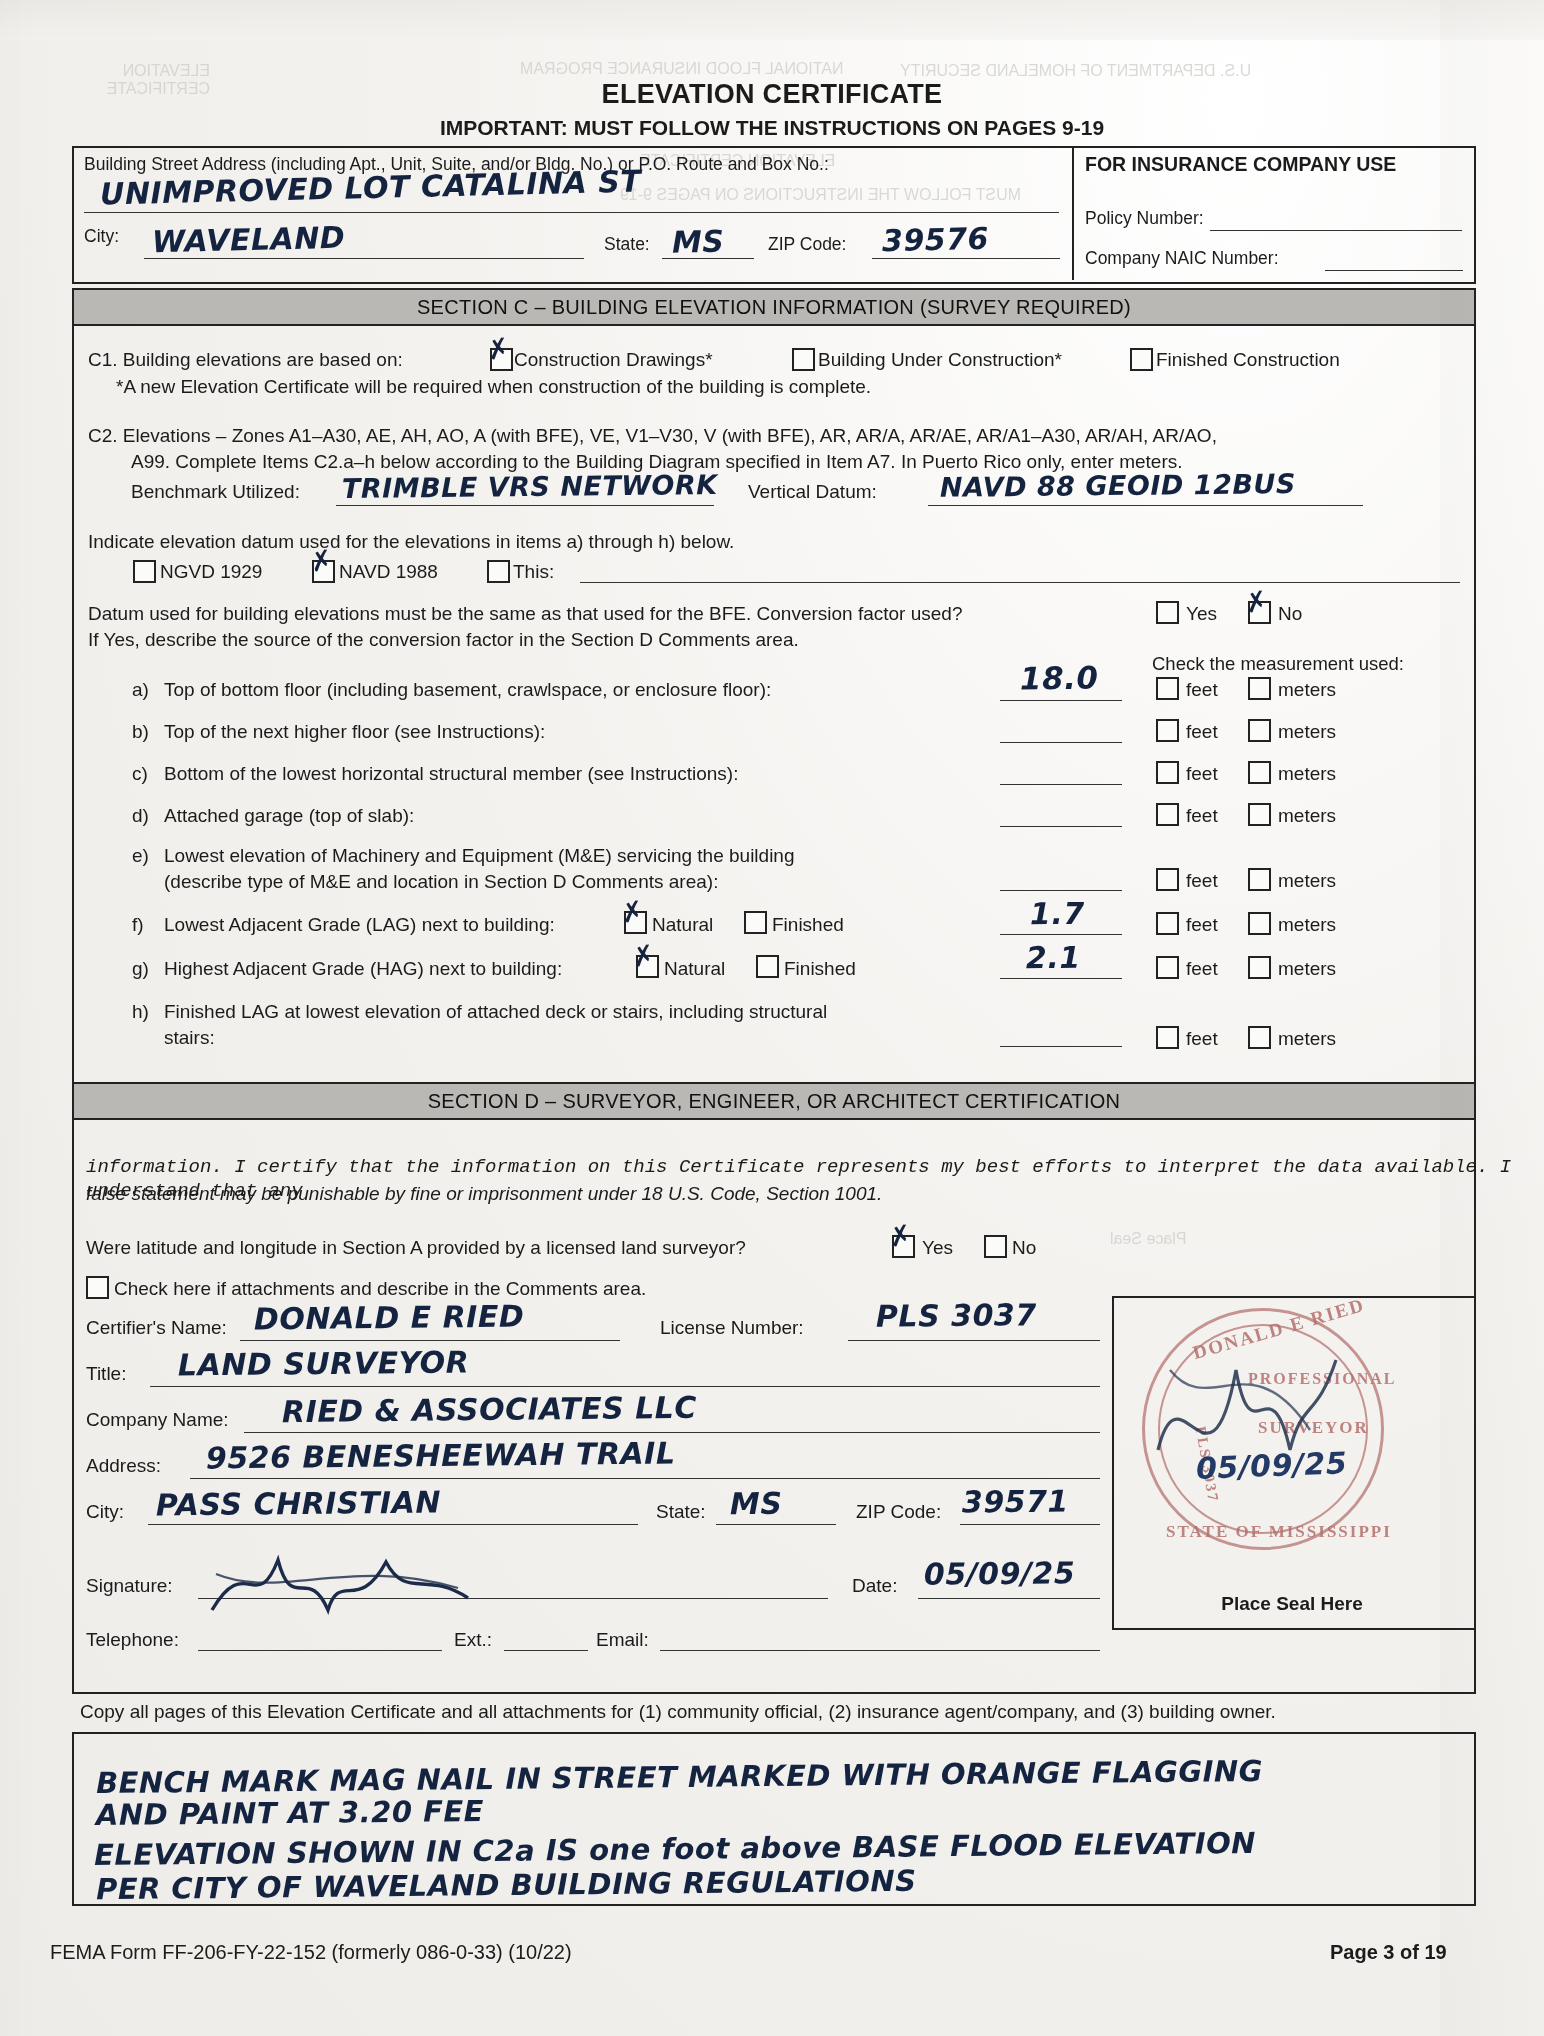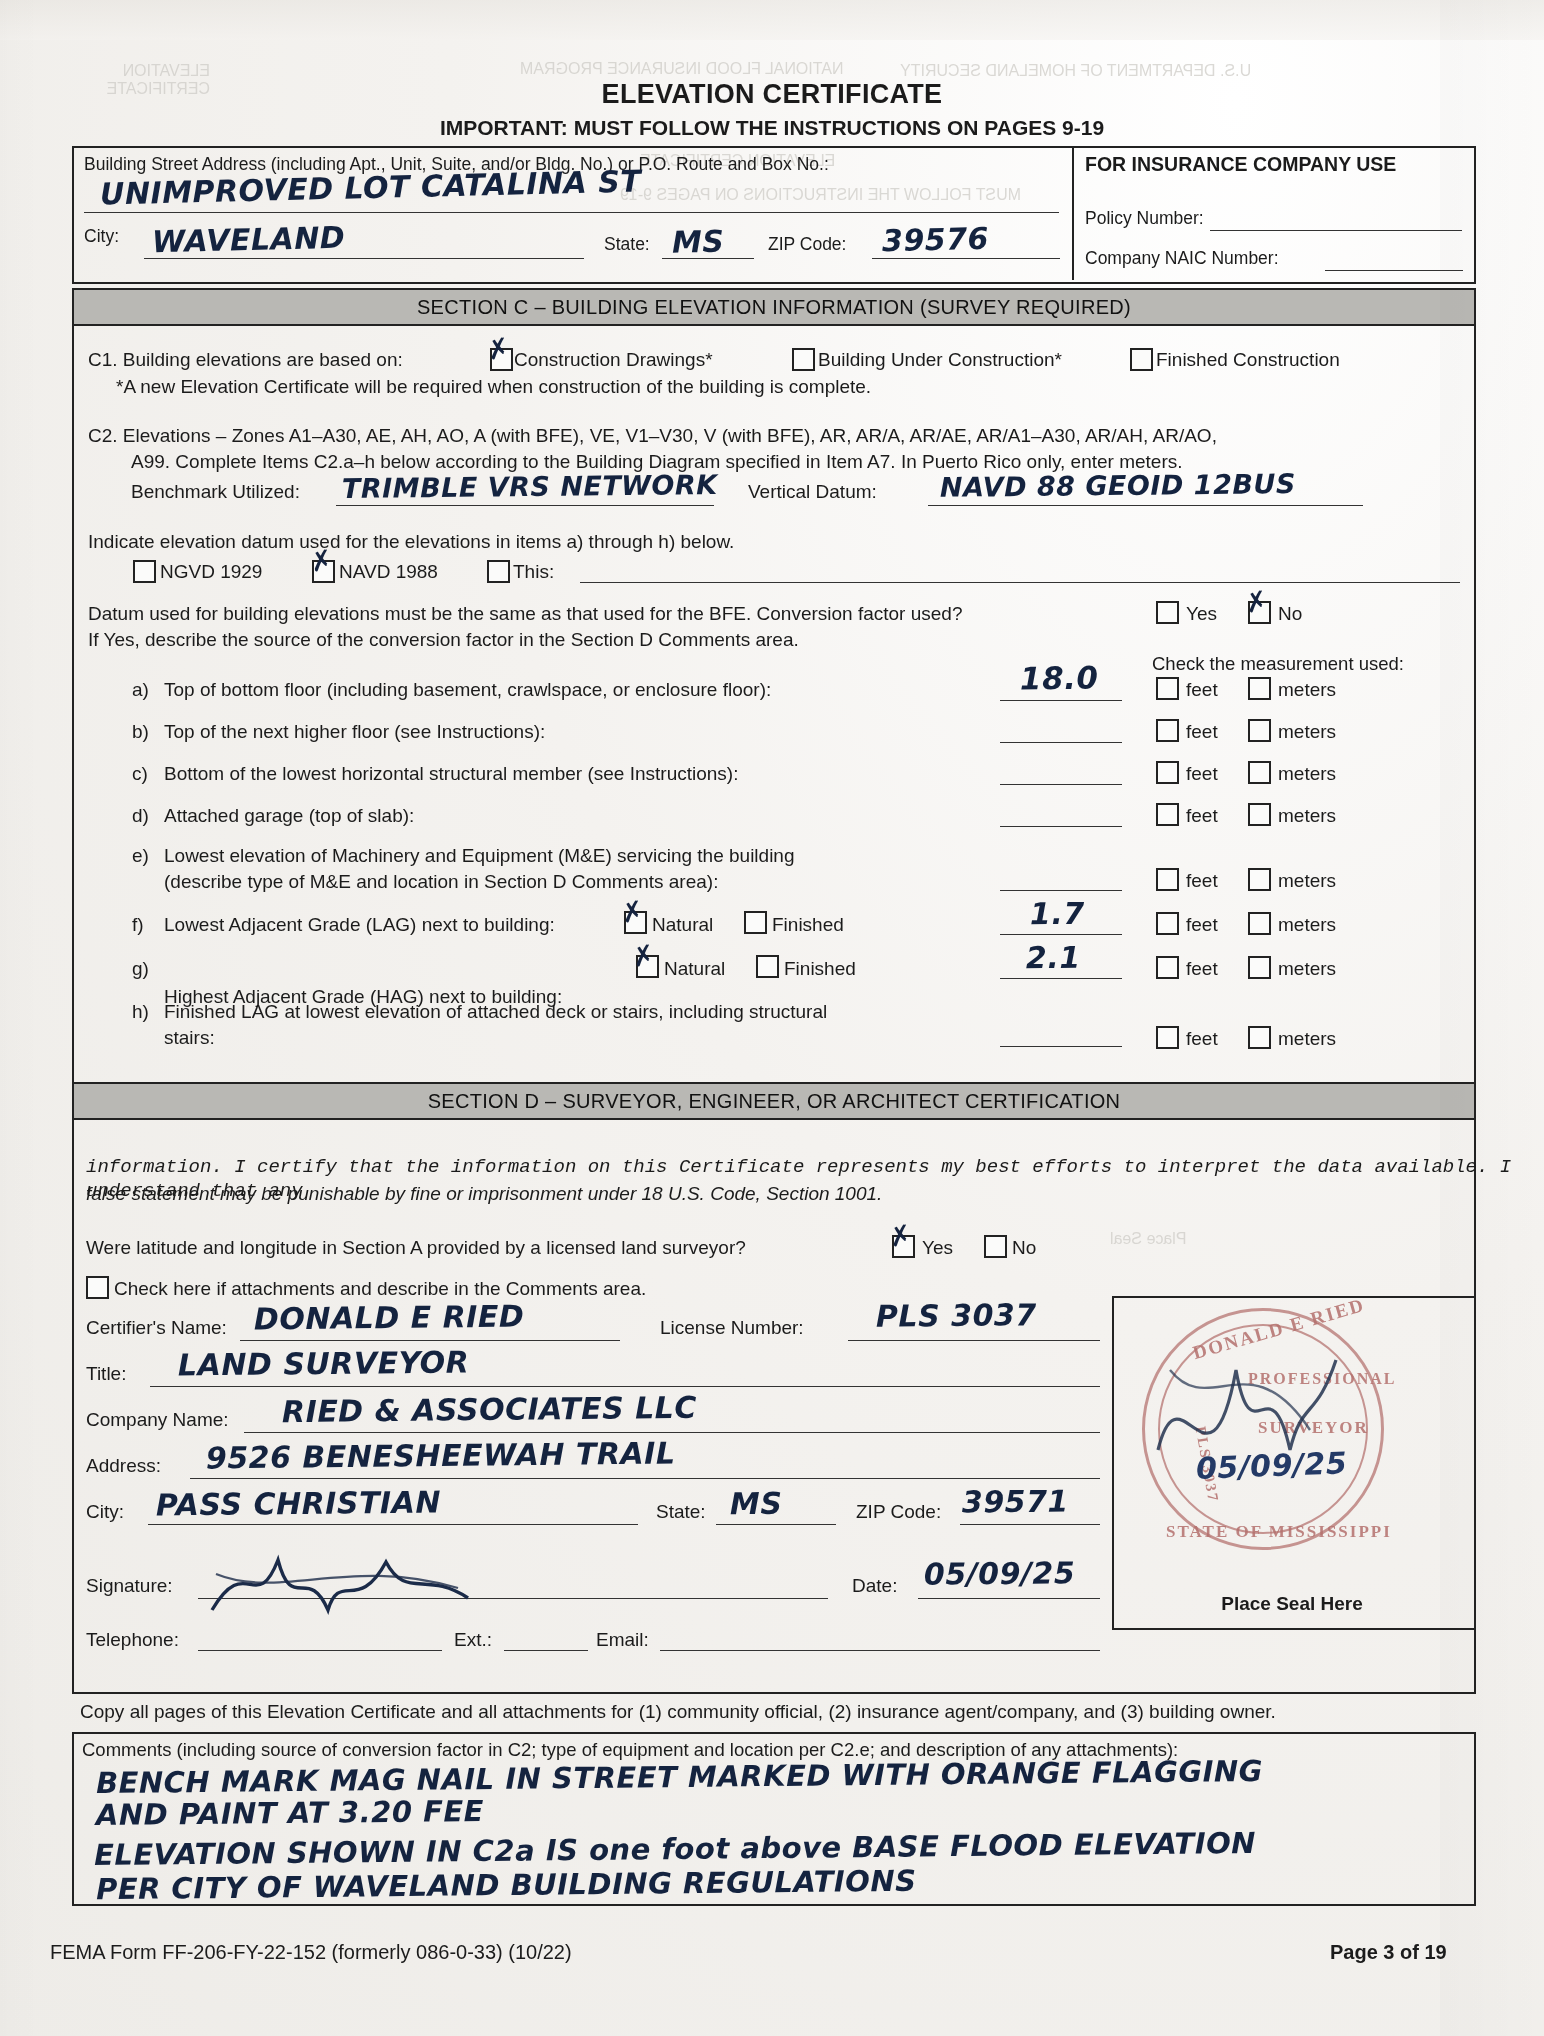--- a/index.html
+++ b/index.html
@@ -215,21 +215,21 @@
     <div class="cb" style="left:744px;top:911px;"></div>
     <div class="t" style="left:772px;top:913px;font-size:19px;">Finished</div>
     <div class="rule" style="left:1000px;top:934px;width:122px;"></div>
     <div class="hw s0" style="left:1030px;top:896px;font-size:30px;">1.7</div>
     <div class="cb" style="left:1156px;top:912px;"></div>
     <div class="t" style="left:1186px;top:913px;font-size:19px;">feet</div>
     <div class="cb" style="left:1248px;top:912px;"></div>
     <div class="t" style="left:1278px;top:913px;font-size:19px;">meters</div>
 
     <div class="t" style="left:132px;top:957px;font-size:19px;">g)</div>
-    <div class="t" style="left:164px;top:957px;font-size:19px;margin-top:28px;">Highest Adjacent Grade (HAG) next to building:</div>
+    <div class="t" style="left:164px;top:957px;font-size:19px;">Highest Adjacent Grade (HAG) next to building:</div>
     <div class="cb" style="left:636px;top:955px;"></div>
     <div class="chk" style="left:632px;top:942px;">✗</div>
     <div class="t" style="left:664px;top:957px;font-size:19px;">Natural</div>
     <div class="cb" style="left:756px;top:955px;"></div>
     <div class="t" style="left:784px;top:957px;font-size:19px;">Finished</div>
     <div class="rule" style="left:1000px;top:978px;width:122px;"></div>
     <div class="hw s0" style="left:1026px;top:940px;font-size:30px;">2.1</div>
     <div class="cb" style="left:1156px;top:956px;"></div>
     <div class="t" style="left:1186px;top:957px;font-size:19px;">feet</div>
     <div class="cb" style="left:1248px;top:956px;"></div>
@@ -321,21 +321,20 @@
     <div class="t" style="left:86px;top:1628px;font-size:19px;">Telephone:</div>
     <div class="rule" style="left:198px;top:1650px;width:244px;"></div>
     <div class="t" style="left:454px;top:1628px;font-size:19px;">Ext.:</div>
     <div class="rule" style="left:504px;top:1650px;width:84px;"></div>
     <div class="t" style="left:596px;top:1628px;font-size:19px;">Email:</div>
     <div class="rule" style="left:660px;top:1650px;width:440px;"></div>
 
     <div class="t" style="left:80px;top:1700px;font-size:19px;">Copy all pages of this Elevation Certificate and all attachments for (1) community official, (2) insurance agent/company, and (3) building owner.</div>
 
     <div class="box" style="left:72px;top:1732px;width:1400px;height:170px;"></div>
-    <div class="t" style="left:82px;top:1738px;font-size:18.5px;">Comments (including source of conversion factor in C2; type of equipment and location per C2.e; and description of any attachments):</div>
     <div class="hw s0" style="left:96px;top:1760px;font-size:29px;">BENCH MARK MAG NAIL IN STREET MARKED WITH ORANGE FLAGGING</div>
     <div class="hw s0" style="left:96px;top:1796px;font-size:29px;">AND PAINT AT 3.20 FEE</div>
     <div class="hw s0" style="left:94px;top:1832px;font-size:29px;">ELEVATION SHOWN IN C2a IS one foot above BASE FLOOD ELEVATION</div>
     <div class="hw s0" style="left:96px;top:1868px;font-size:29px;">PER CITY OF WAVELAND BUILDING REGULATIONS</div>
 
     <div class="t" style="left:50px;top:1940px;font-size:20px;">FEMA Form FF-206-FY-22-152 (formerly 086-0-33) (10/22)</div>
     <div class="t b" style="left:1330px;top:1940px;font-size:20px;">Page 3 of 19</div>
 
     <div class="fold" style="left:1440px;top:0;width:104px;height:2036px;opacity:.35;"></div>
     <div class="fold" style="left:0;top:0;width:40px;height:2036px;opacity:.25;"></div>

